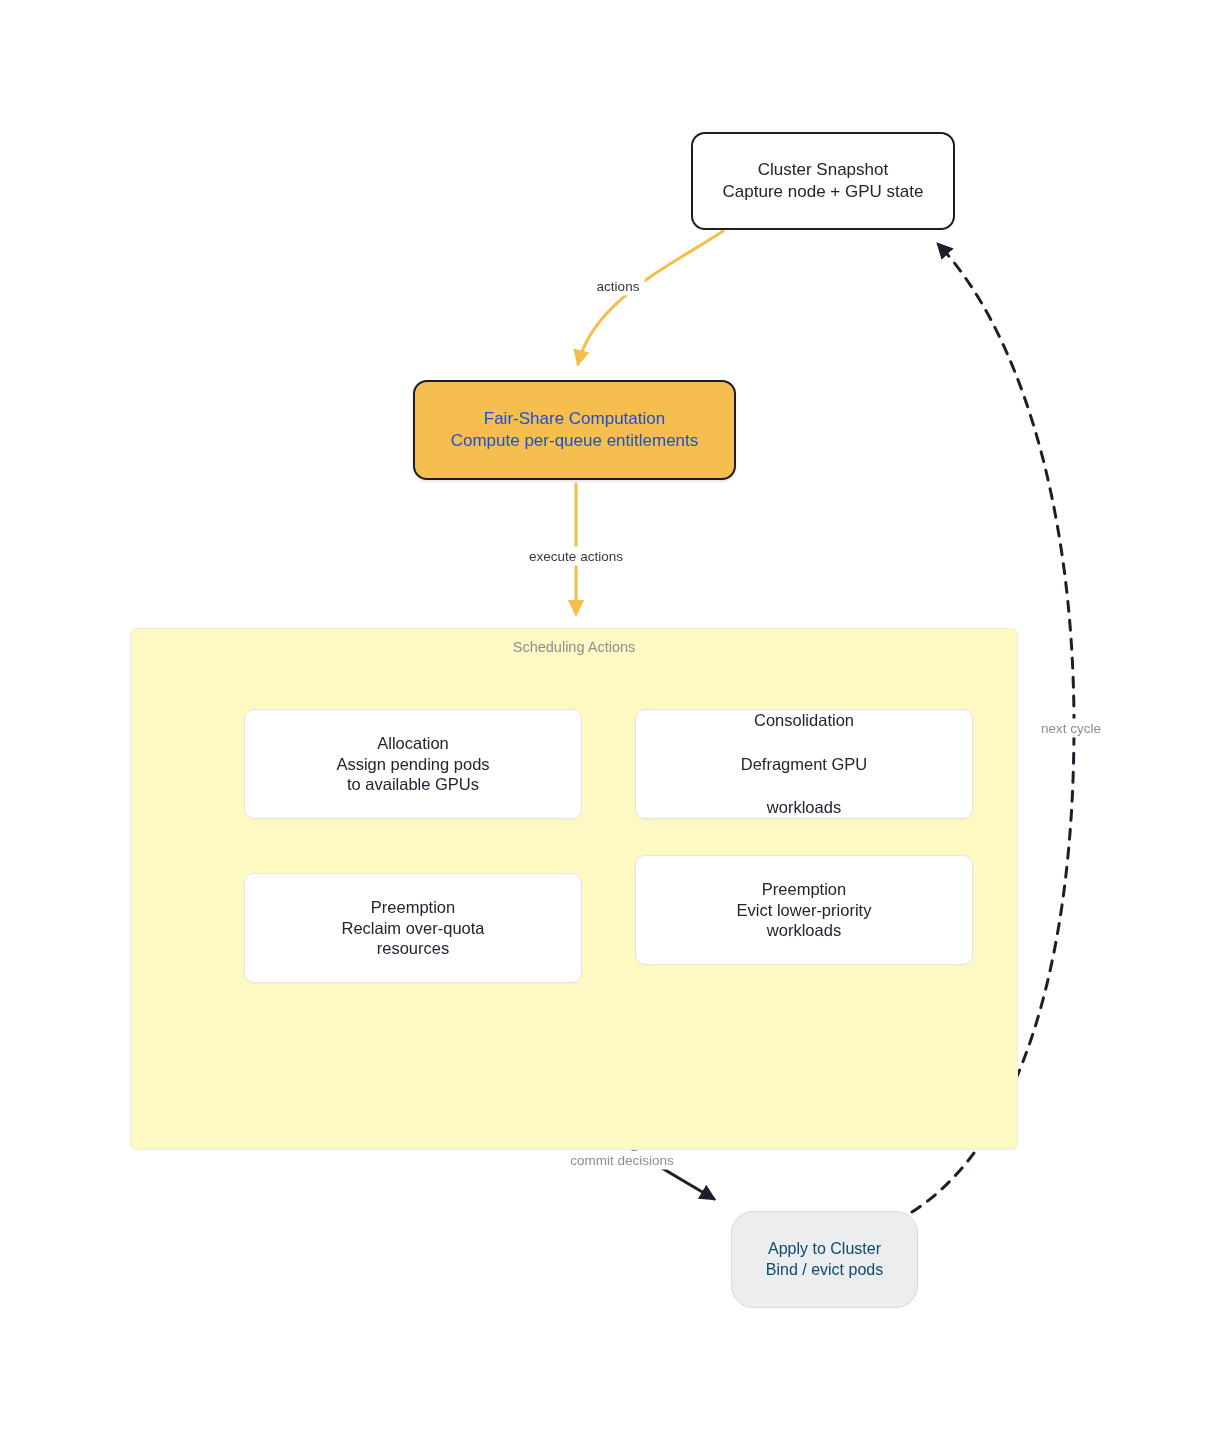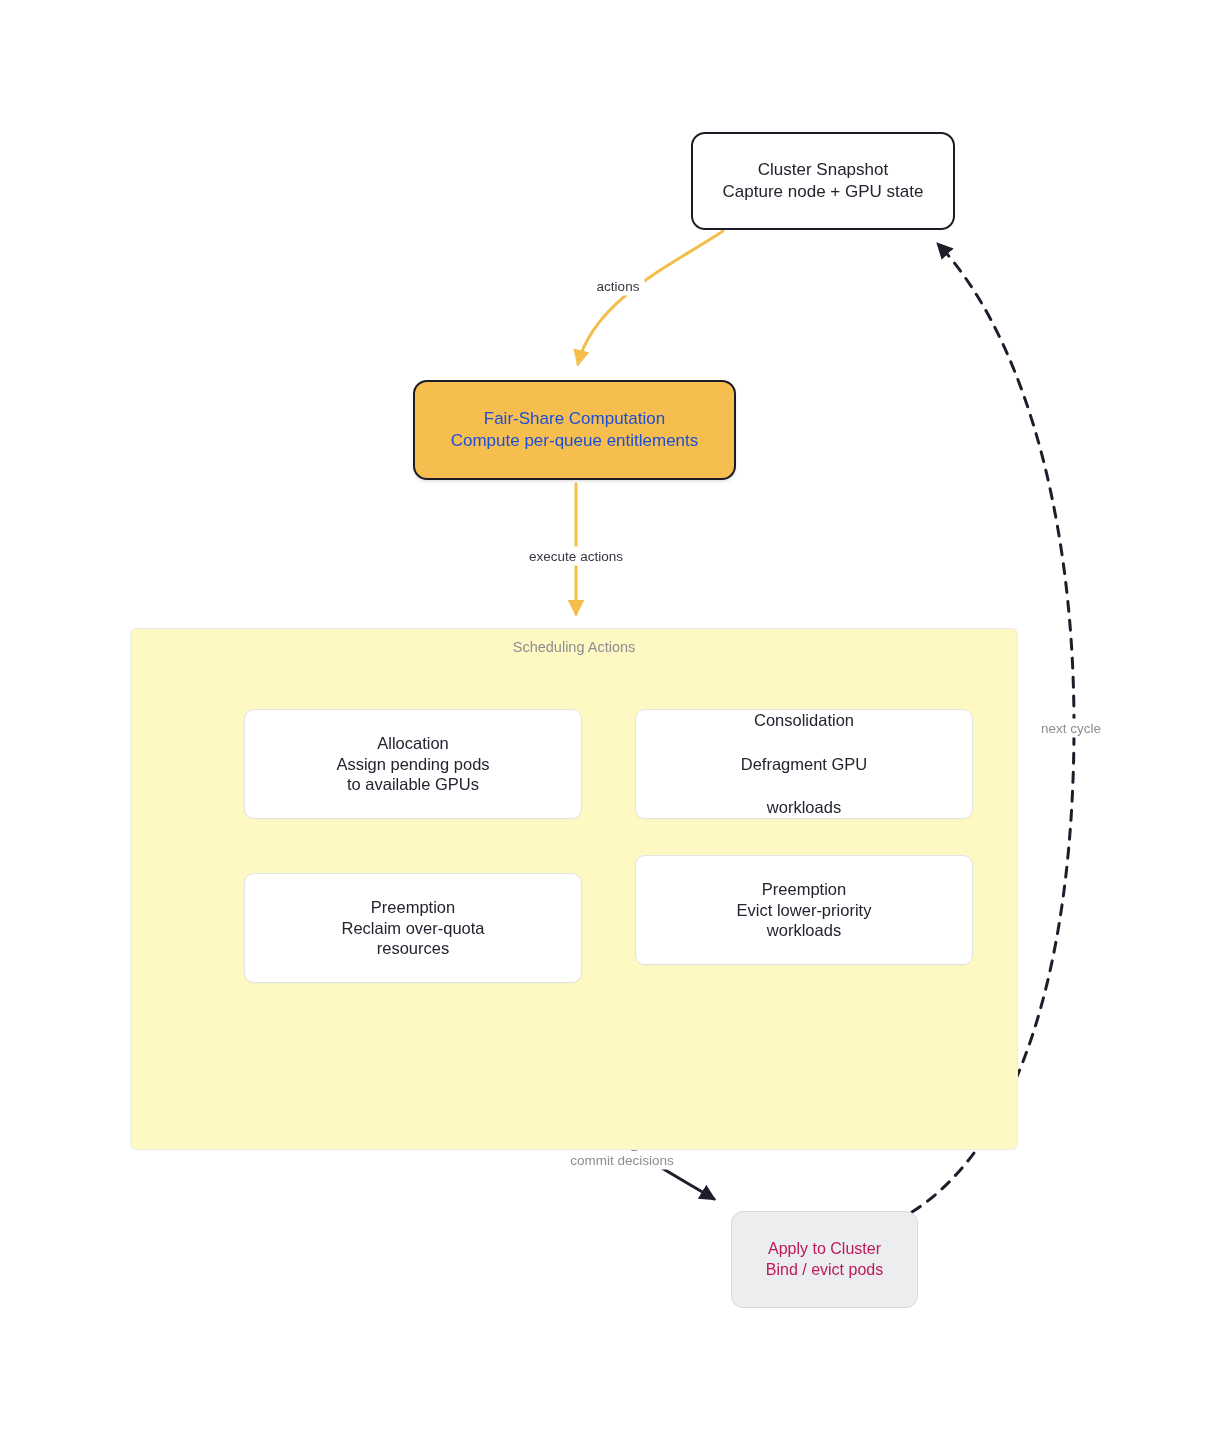--- a/index.html
+++ b/index.html
@@ -53,22 +53,22 @@
     border-radius: 14px;
     color: #1d4ed8;
     font-size: 17px;
     box-shadow: 0 2px 3px rgba(0,0,0,0.10);
   }
   .node-apply {
     left: 731px; top: 1211px;
     width: 187px; height: 97px;
     background: #ECEDEF;
     border: 1.5px solid #d8d9dd;
-    border-radius: 12px;
-    color: #be185d;
+    border-radius: 22px;
+    color: #0c4a6e;
     font-size: 16px;
   }
   .container-box {
     position: absolute;
     left: 130px; top: 628px;
     width: 888px; height: 522px;
     background: #fef9c3;
     border: 1.5px solid #ebebed;
     border-radius: 6px;
     box-sizing: border-box;

